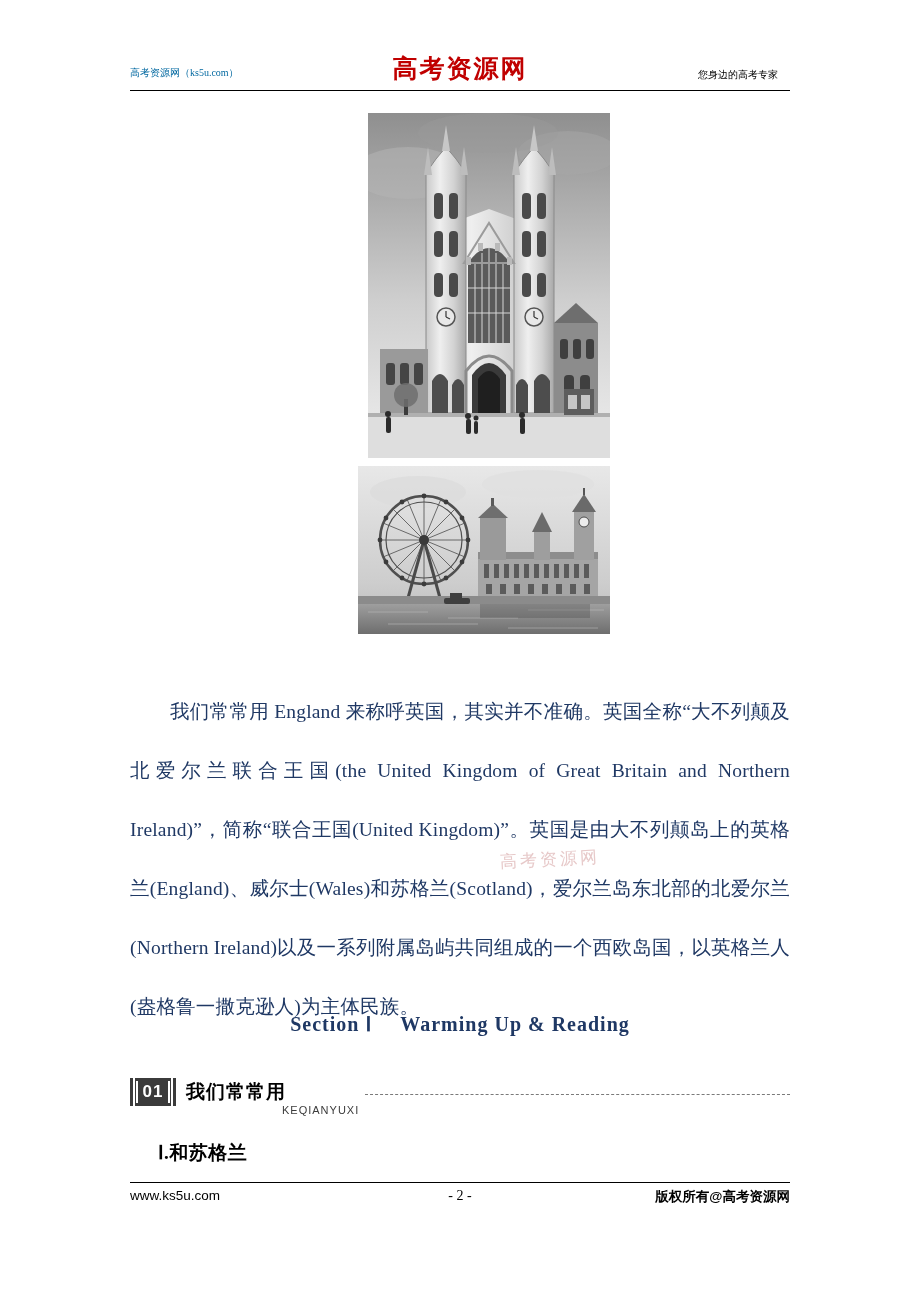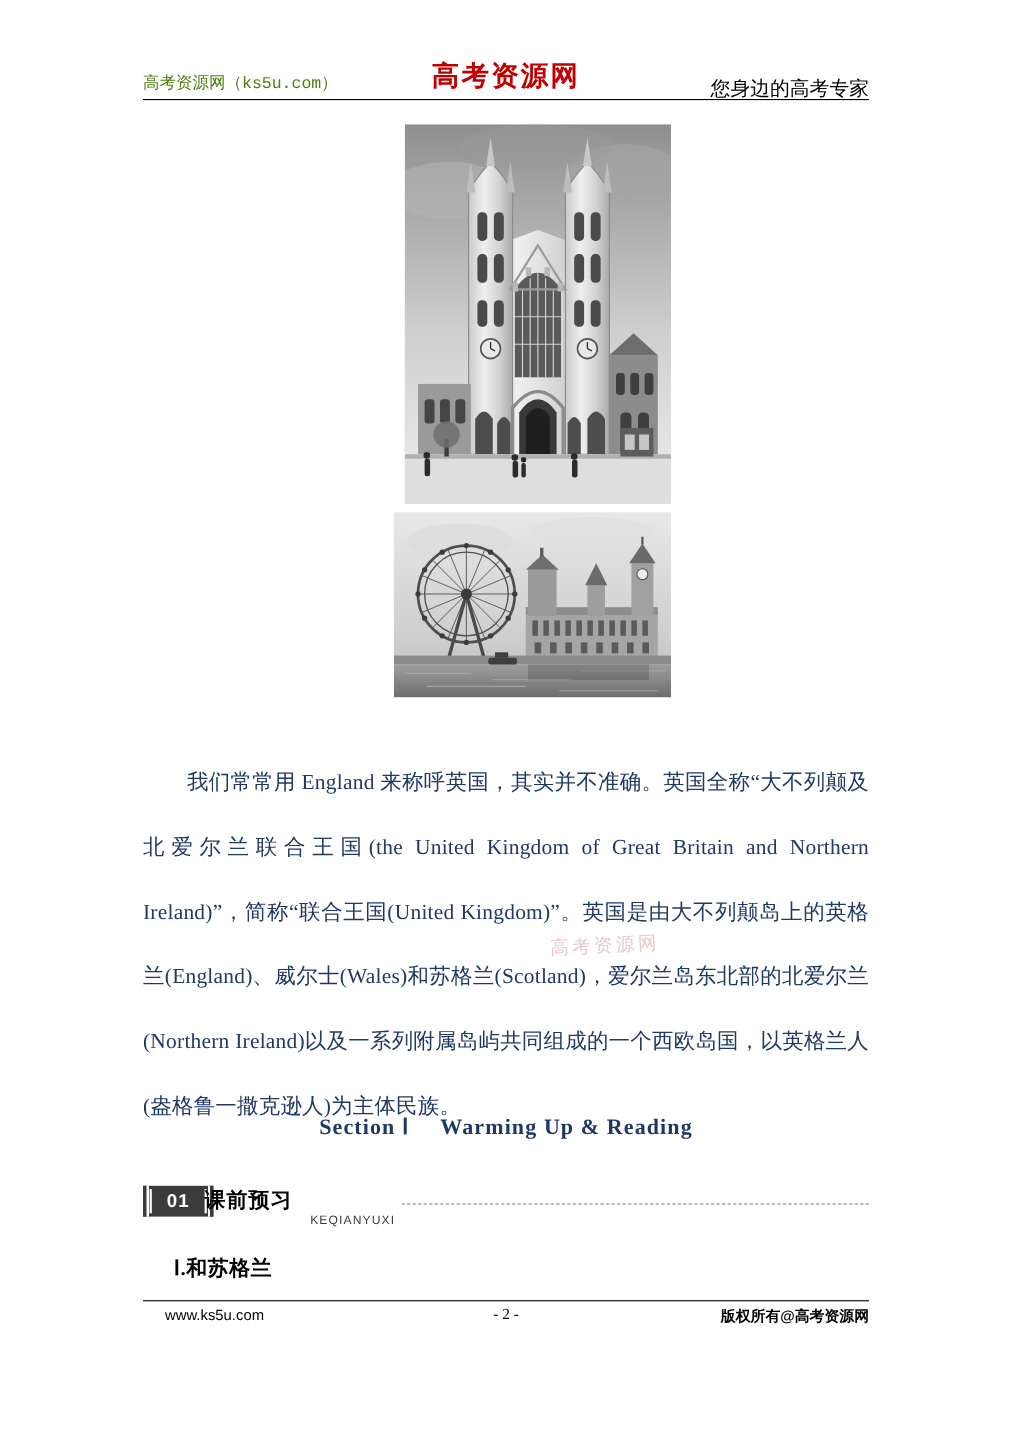--- a/index.html
+++ b/index.html
@@ -28,42 +28,42 @@
     position: absolute;
     left: 130px;
     top: 52px;
     width: 660px;
     height: 42px;
   }
   .header-left {
     position: absolute;
     left: 0;
     top: 14px;
-    font-size: 15px;
-    font-family: Liberation Mono, monospace;
-    color: #4d7c0f;
+    font-size: 10px;
+    font-family: Liberation Serif, serif;
+    color: #0369a1;
     letter-spacing: 0px;
   }
   .header-center {
     position: absolute;
     left: 0;
     right: 0;
     top: 0px;
     text-align: center;
     font-size: 25px;
     font-weight: bold;
     color: #c00000;
     font-family: "Liberation Serif", serif;
     letter-spacing: 2px;
   }
   .header-right {
     position: absolute;
-    right: 0;
+    right: 12px;
     top: 16px;
-    font-size: 18px;
+    font-size: 10px;
     font-family: "Liberation Sans", sans-serif;
     color: #000;
     margin-left: 37px;
   }
   .header-rule {
     position: absolute;
     left: 130px;
     top: 90px;
     width: 660px;
     border-top: 1px solid #000;
@@ -127,21 +127,21 @@
     position: absolute;
     left: 130px;
     top: 1078px;
     width: 660px;
     height: 34px;
   }
   .banner-num {
     position: absolute;
     left: 0;
     top: 0;
-    width: 64px;
+    width: 46px;
     height: 28px;
     background: #3b3b3b;
     color: #fff;
     font-family: "Liberation Sans", sans-serif;
     font-size: 17px;
     font-weight: bold;
     text-align: center;
     line-height: 28px;
     border-left: 3px solid #3b3b3b;
     border-right: 3px solid #3b3b3b;
@@ -213,21 +213,21 @@
   .footer {
     position: absolute;
     left: 130px;
     top: 1188px;
     width: 660px;
     height: 22px;
     font-size: 13.5px;
     font-family: "Liberation Sans", sans-serif;
     color: #000;
   }
-  .footer-left { position: absolute; left: 0; top: 0; margin-left: 20px; }
+  .footer-left { position: absolute; left: 0; top: 0; }
   .footer-center {
     position: absolute; left: 0; right: 0; top: 0;
     text-align: center;
     font-family: "Liberation Serif", serif;
     font-size: 14px;
   }
   .footer-right { position: absolute; right: 0; top: 0; font-weight: bold; }
 
   
   .watermark {
@@ -501,21 +501,21 @@
   <div class="para">我们常常用 England 来称呼英国，其实并不准确。英国全称“大不列颠及北爱尔兰联合王国(the United Kingdom of Great Britain and Northern Ireland)”，简称“联合王国(United Kingdom)”。英国是由大不列颠岛上的英格兰(England)、威尔士(Wales)和苏格兰(Scotland)，爱尔兰岛东北部的北爱尔兰(Northern Ireland)以及一系列附属岛屿共同组成的一个西欧岛国，以英格兰人(盎格鲁一撒克逊人)为主体民族。</div>
 
   <div class="watermark">高考资源网</div>
 
   <div class="section-title">
     <span>Section Ⅰ</span><span class="gap"></span><span>Warming Up &amp; Reading</span>
   </div>
 
   <div class="banner">
     <div class="banner-num">01</div>
-    <div class="banner-cn">课前预习</div>
+    <div class="banner-cn">我们常常用</div>
     <div class="banner-py">KEQIANYUXI</div>
     <div class="banner-dash"></div>
   </div>
 
   <div class="sub-head">Ⅰ.和苏格兰</div>
 
   <div class="footer-rule"></div>
   <div class="footer">
     <div class="footer-left">www.ks5u.com</div>
     <div class="footer-center">- 2 -</div>

